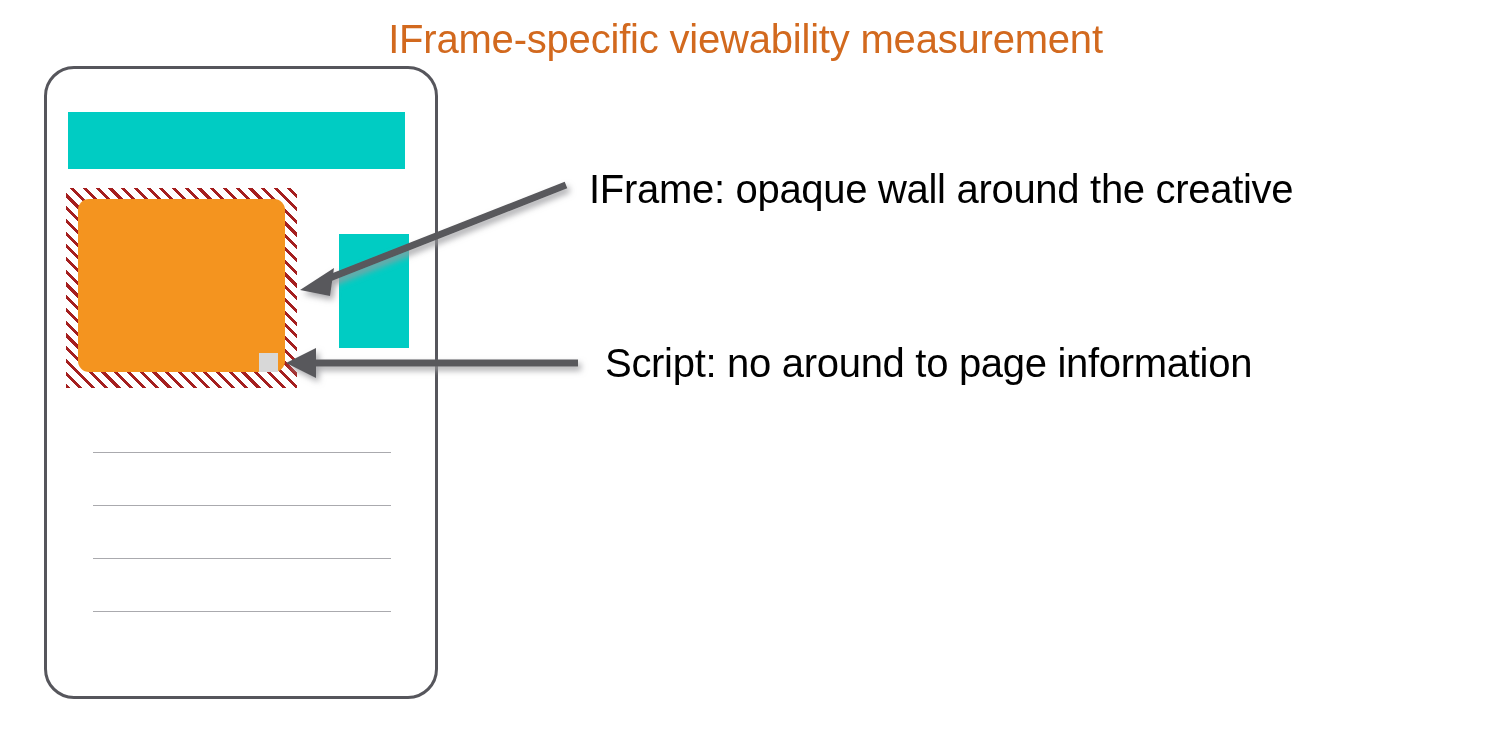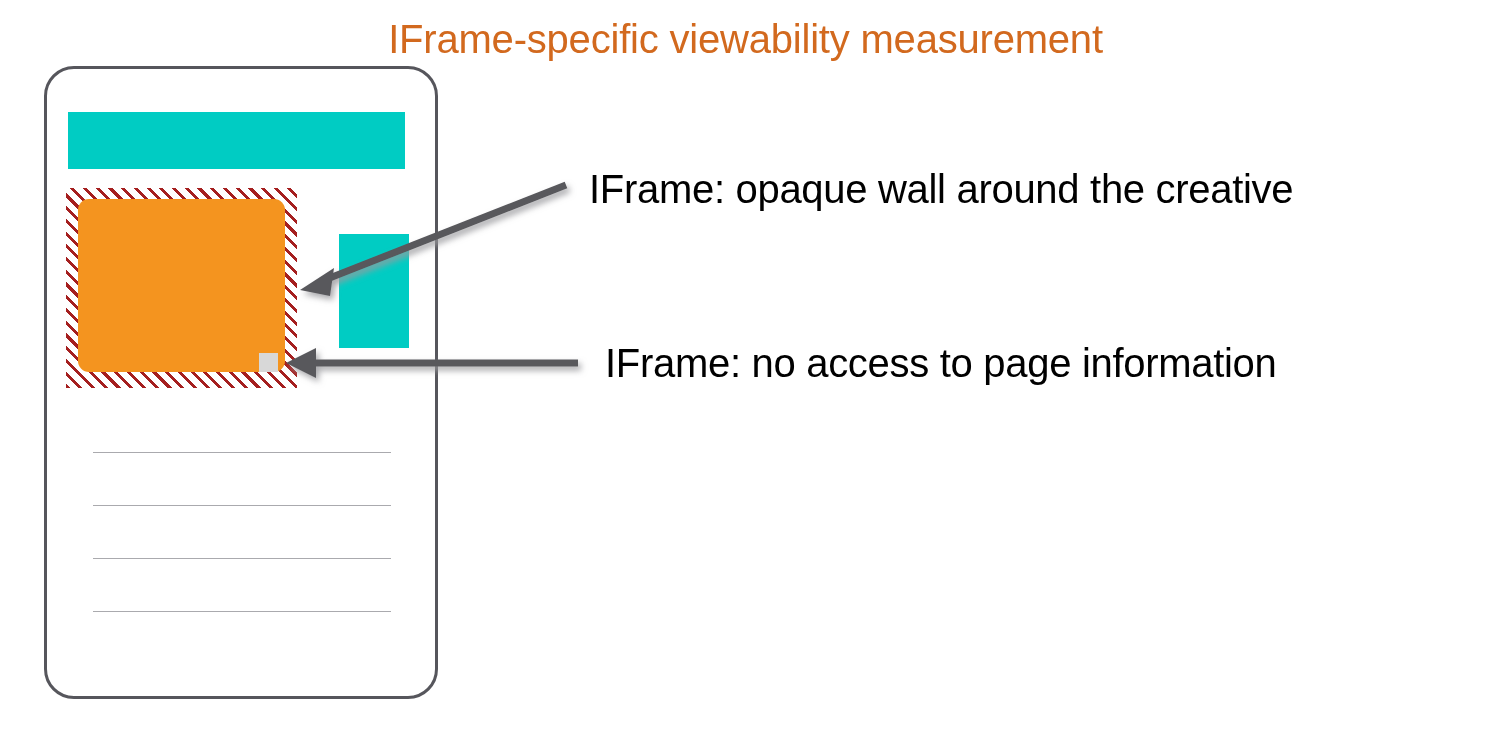--- a/index.html
+++ b/index.html
@@ -177,15 +177,15 @@
 
       <g>
         <line x1="578" y1="363" x2="308" y2="363" stroke="#58585c" stroke-width="7" stroke-linecap="butt"></line>
         <polygon points="286,363 316,348 316,378" fill="#58585c"></polygon>
       </g>
     </g>
   </svg>
 
   <div class="callout-label lbl-iframe">IFrame: opaque wall around the creative</div>
 
-  <div class="callout-label lbl-script">IFrame: no access to page information</div>
+  <div class="callout-label lbl-script">Script: no around to page information</div>
 
 </div>
 
 </body></html>

